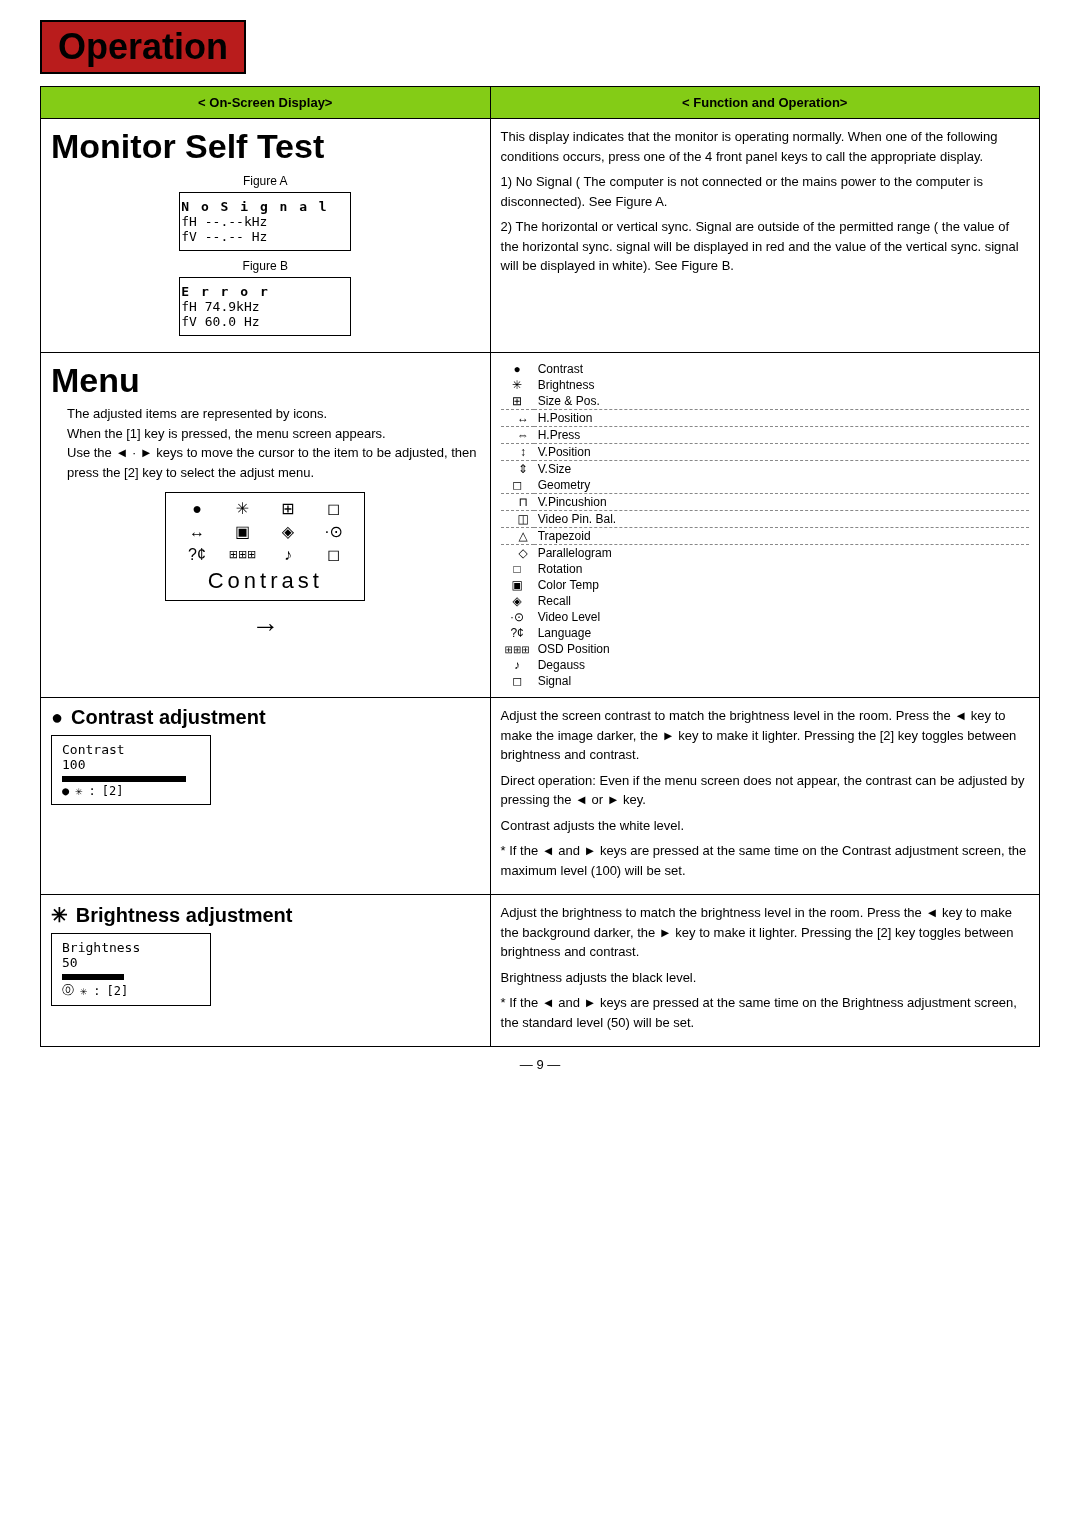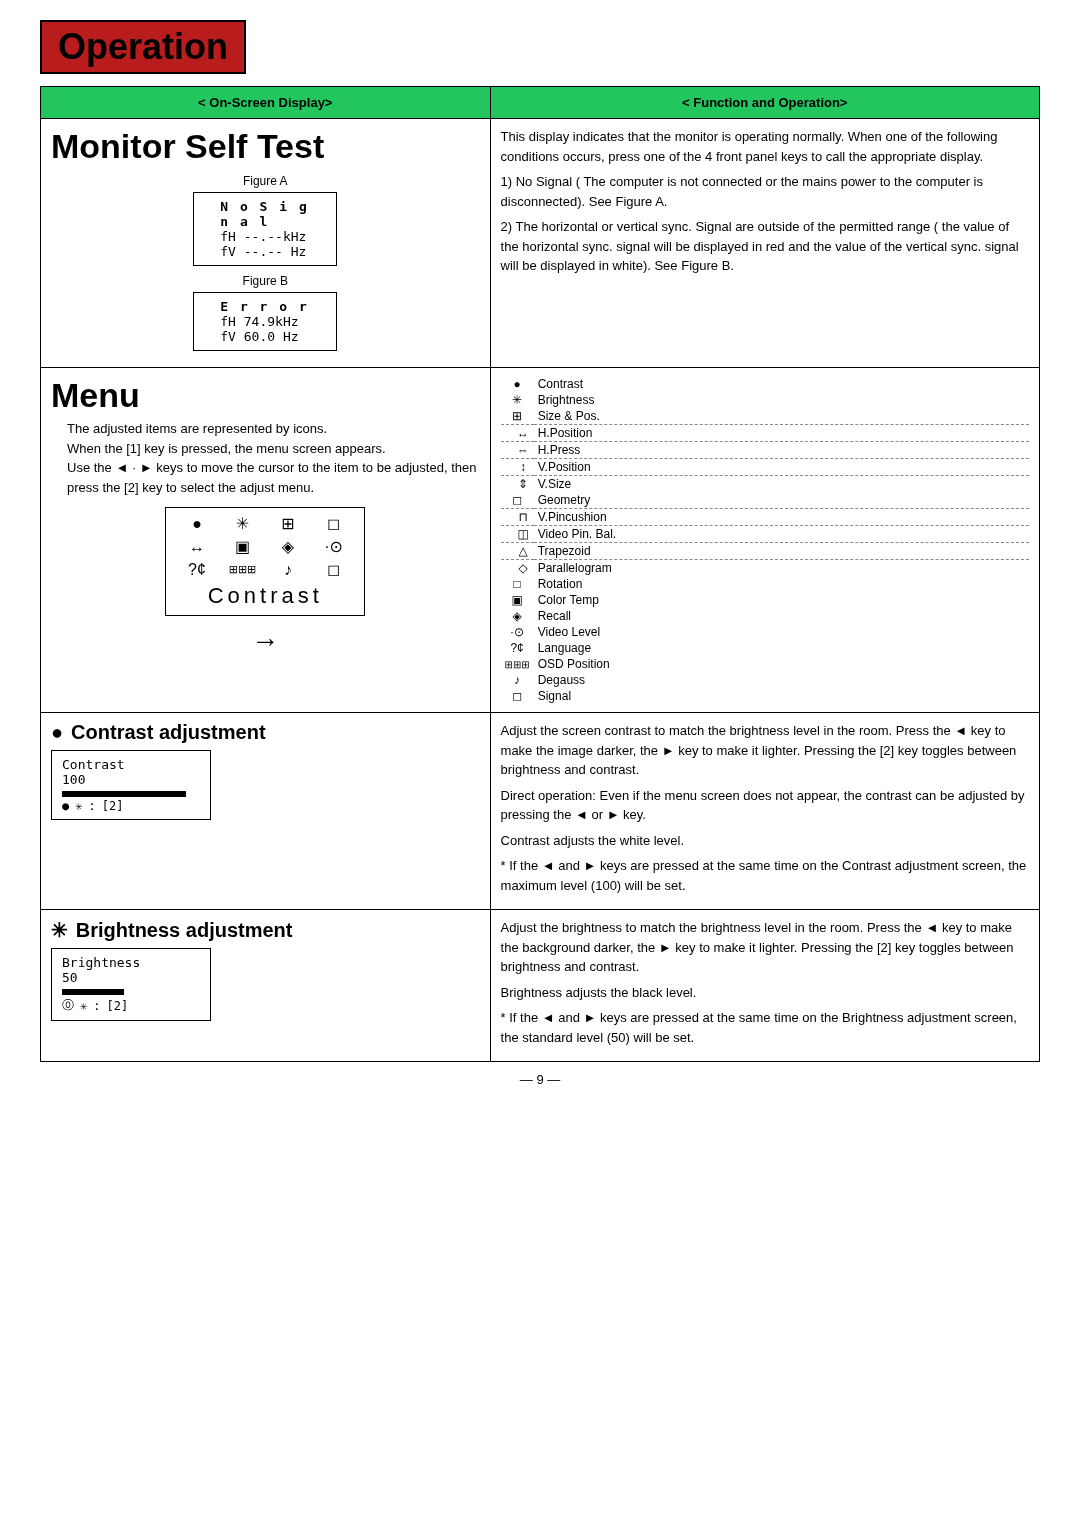--- a/index.html
+++ b/index.html
@@ -28,21 +28,21 @@
     }
     .main-table td, .main-table th {
       border: 1.5px solid #000;
       vertical-align: top;
       padding: 8px 10px;
     }
     .col-header {
       text-align: center;
       font-size: 13px;
       padding: 5px;
-      background: #22c55e;
+      background: #84cc16;
     }
     .section-title {
       font-size: 34px;
       font-weight: bold;
       margin-bottom: 4px;
     }
     .section-title-small {
       font-size: 20px;
       font-weight: bold;
       margin-bottom: 6px;
@@ -50,23 +50,23 @@
       align-items: center;
       gap: 8px;
     }
     .figure-label {
       text-align: center;
       font-size: 12px;
       margin-bottom: 4px;
     }
     .signal-box {
       border: 1.5px solid #000;
-      padding: 6px 26px;
+      padding: 6px 1px;
       margin: 0 auto 8px auto;
-      width: 144px;
+      width: 172px;
       font-size: 13px;
       font-family: monospace;
     }
     .signal-box .signal-title {
       font-weight: bold;
       letter-spacing: 2px;
     }
     .menu-icons-box {
       border: 1.5px solid #000;
       padding: 6px 8px;

